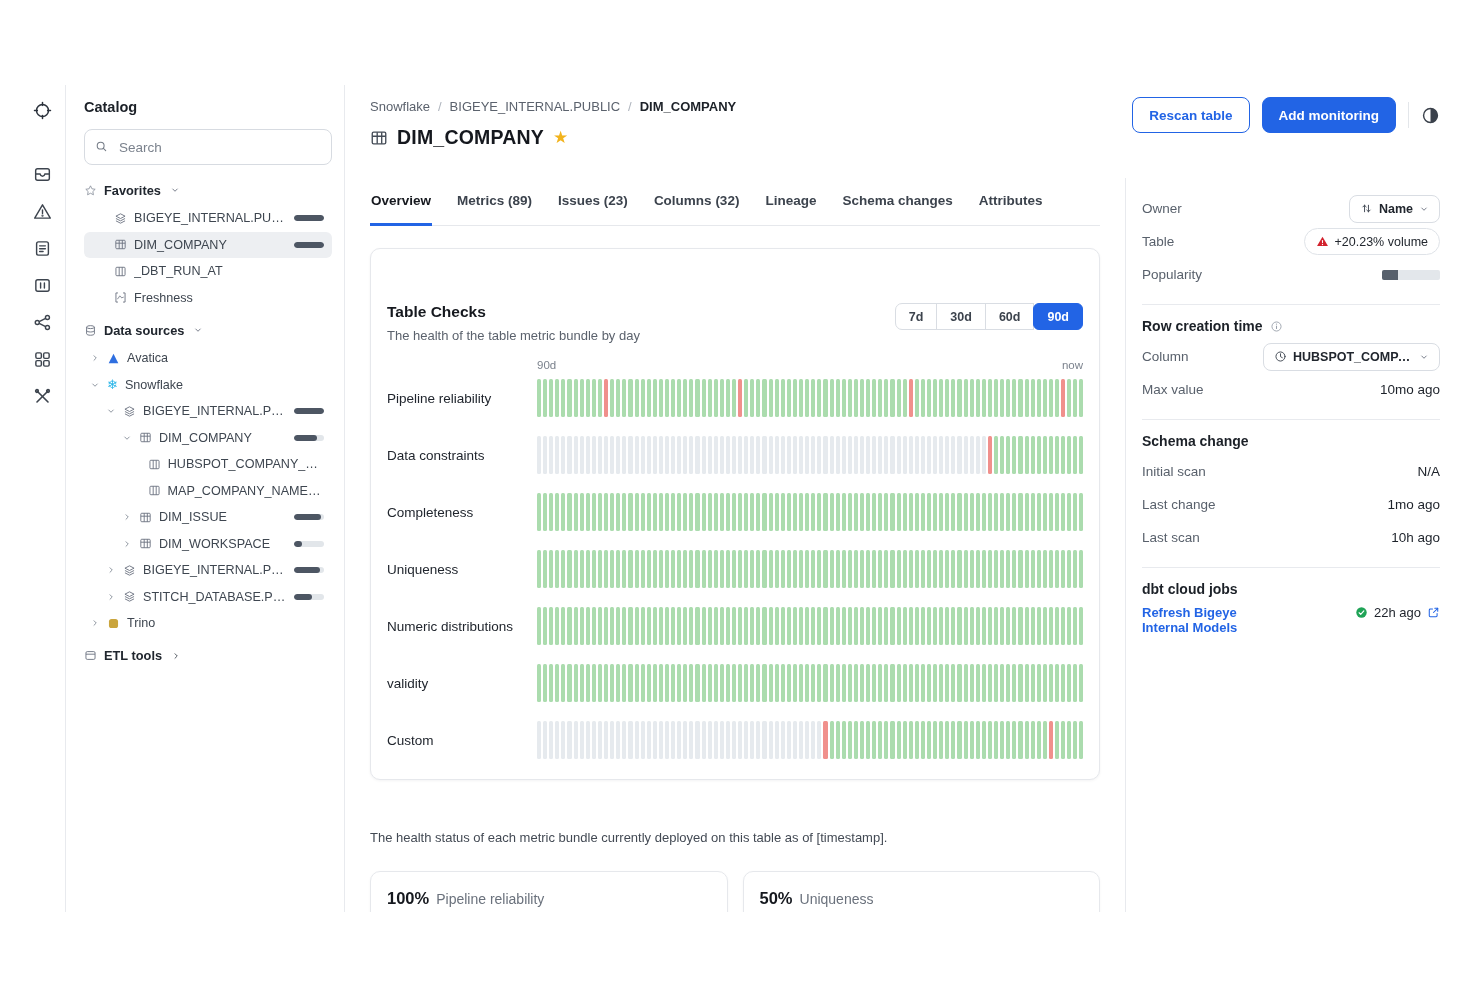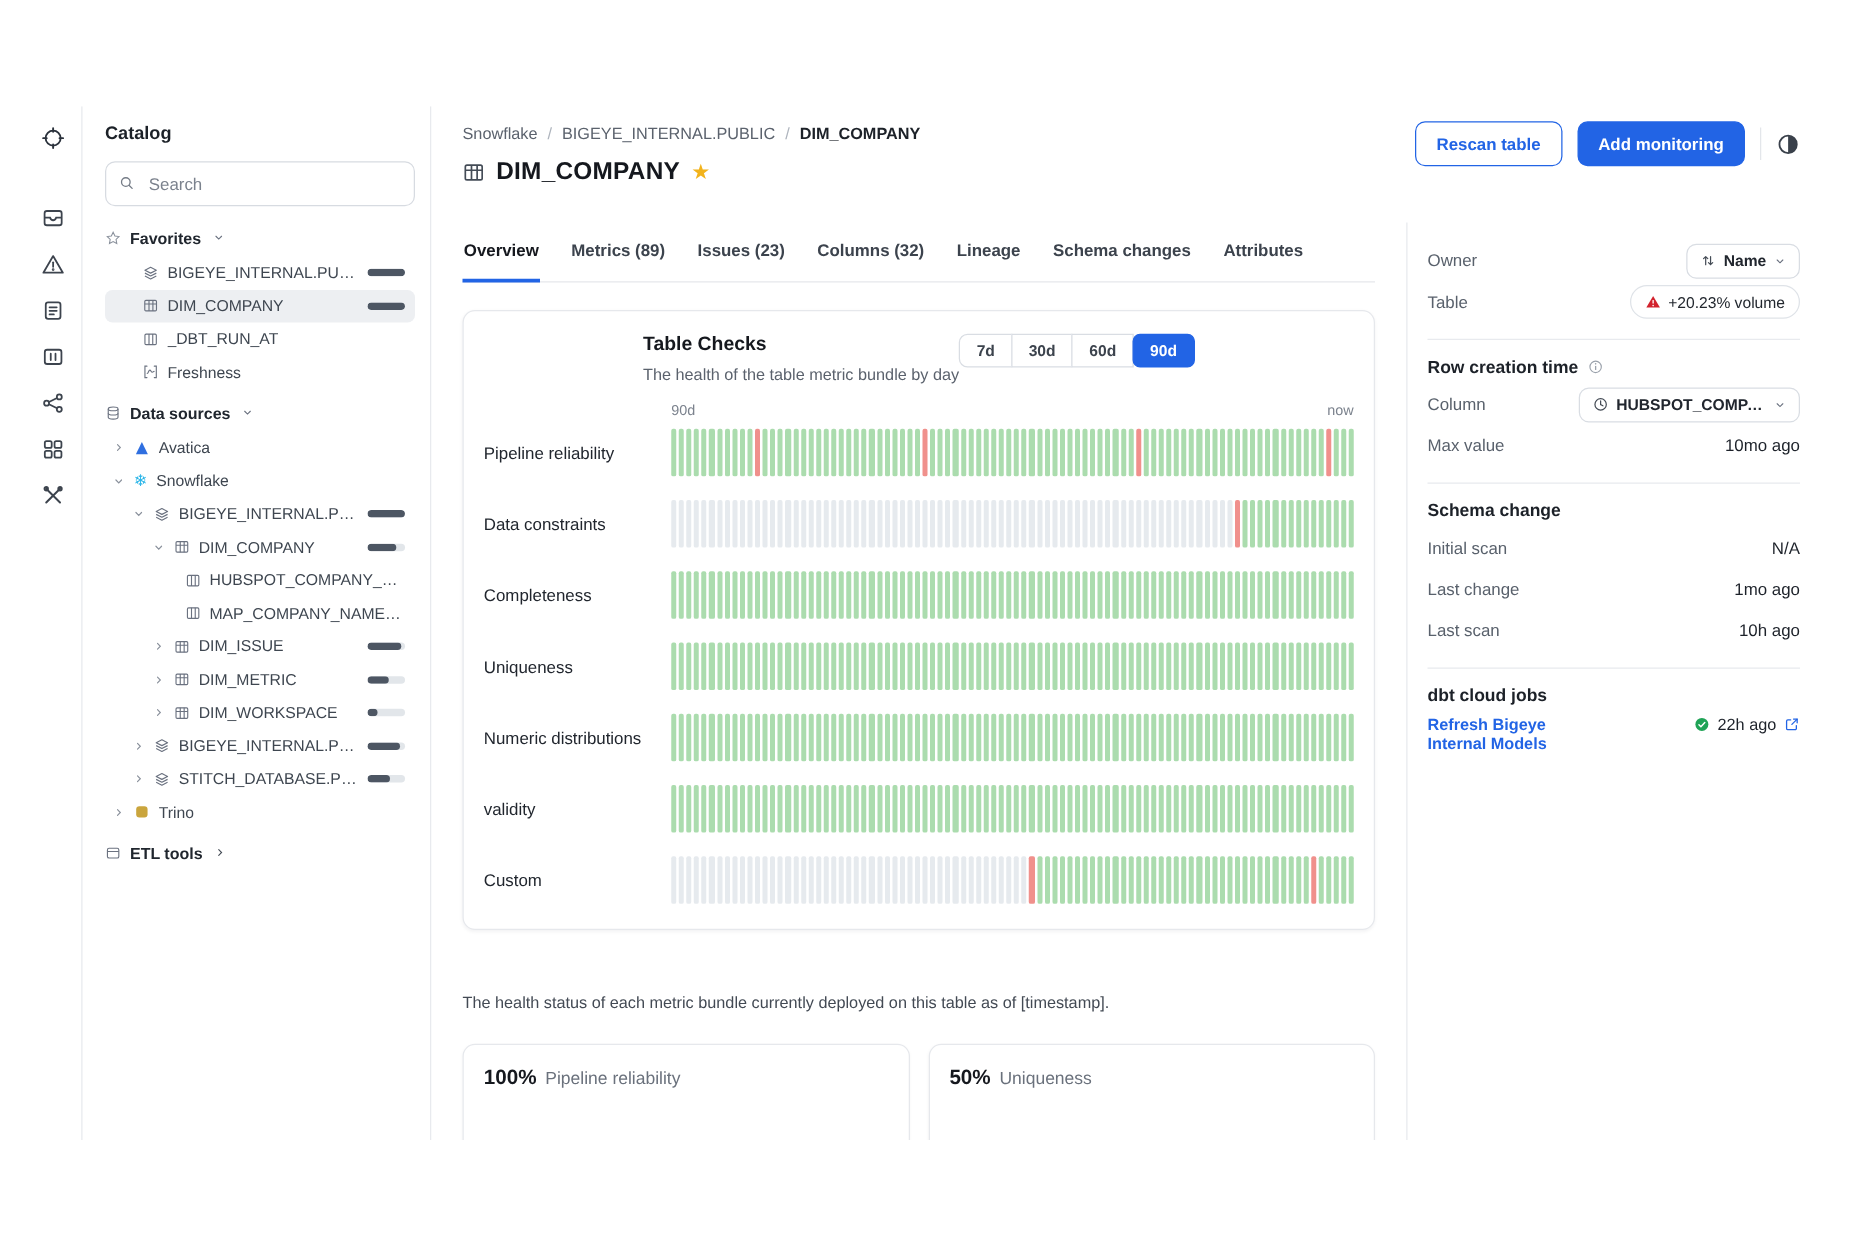--- a/index.html
+++ b/index.html
@@ -53,21 +53,21 @@
   .half-toggle svg { width:19px; height:19px; }
 
   .content-body { flex:1; display:flex; min-height:0; }
   .main { flex:1; padding:0 25px; min-width:0; overflow:hidden; }
 
   .tabs { display:flex; gap:24px; border-bottom:1px solid #e6e8ec; height:48px; }
   .tab { display:flex; align-items:center; font-size:13.5px; font-weight:600; color:#3c434d; cursor:pointer; border-bottom:3px solid transparent; margin-bottom:-1px; padding:0 1px; }
   .tab.active { color:#15181e; border-bottom-color:#2264e5; }
 
   .card { margin-top:22px; border:1px solid #e6e8ec; border-radius:10px; padding:18px 16px 20px; box-shadow:0 1px 3px rgba(20,26,34,.05); background:#fff; }
-  .card-head { display:flex; justify-content:center; align-items:flex-start; }
+  .card-head { display:flex; justify-content:space-between; align-items:flex-start;margin-top:36px; }
   .card-title { font-size:15.5px; font-weight:700; color:#15181e; }
   .card-sub { font-size:13px; color:#5b626d; margin-top:7px; }
   .seg { display:flex; }
   .seg-btn { height:27px; padding:0 13px; border:1px solid #d9dde3; background:#fff; color:#3c434d; font-size:12.5px; font-weight:600; font-family:inherit; margin-left:-1px; cursor:pointer; }
   .seg-btn:first-child { border-radius:7px 0 0 7px; margin-left:0; }
   .seg-btn:last-child { border-radius:0 7px 7px 0; }
   .seg-btn.active { background:#2264e5; border-color:#2264e5; color:#fff; border-radius:6px; position:relative; z-index:1; }
   .axis { margin-left:150px; display:flex; justify-content:space-between; font-size:11.5px; color:#7b828d; margin-top:16px; margin-bottom:8px; }
   .check-row { display:flex; align-items:center; margin-bottom:19px; }
   .check-row:last-child { margin-bottom:0; }
@@ -348,37 +348,20 @@
             <svg viewBox="0 0 20 20">
               <path d="M8 5.5L12.5 10 8 14.5" stroke="#8a919c" stroke-width="1.9" fill="none" stroke-linecap="round"></path>
             </svg>
           </span>
           <span class="ic">
             <svg viewBox="0 0 20 20" fill="none" stroke="#6b7280" stroke-width="1.4">
               <rect x="2.8" y="3.5" width="14.4" height="13" rx="1.4"></rect>
               <path d="M2.8 8h14.4M8 3.5v13M12.8 3.5v13"></path>
             </svg>
           </span>
-          <span class="nav-label">DIM_METRIC</span>
-          <span class="pop">
-            <i style="width: 55%;"></i>
-          </span>
-        </div>
-        <div class="nav-row" style="padding-left: 38px;">
-          <span class="ic chev">
-            <svg viewBox="0 0 20 20">
-              <path d="M8 5.5L12.5 10 8 14.5" stroke="#8a919c" stroke-width="1.9" fill="none" stroke-linecap="round"></path>
-            </svg>
-          </span>
-          <span class="ic">
-            <svg viewBox="0 0 20 20" fill="none" stroke="#6b7280" stroke-width="1.4">
-              <rect x="2.8" y="3.5" width="14.4" height="13" rx="1.4"></rect>
-              <path d="M2.8 8h14.4M8 3.5v13M12.8 3.5v13"></path>
-            </svg>
-          </span>
           <span class="nav-label">DIM_WORKSPACE</span>
           <span class="pop">
             <i style="width: 25%;"></i>
           </span>
         </div>
         <div class="nav-row" style="padding-left: 22px;">
           <span class="ic chev">
             <svg viewBox="0 0 20 20">
               <path d="M8 5.5L12.5 10 8 14.5" stroke="#8a919c" stroke-width="1.9" fill="none" stroke-linecap="round"></path>
             </svg>
@@ -1209,20 +1192,26 @@
             <span class="ic">
                 <svg viewBox="0 0 20 20">
                   <path d="M10 2.8L18.4 17H1.6z" fill="#d2222d"></path>
                   <rect x="9.2" y="7.6" width="1.6" height="4.6" rx=".8" fill="#fff"></rect>
                   <circle cx="10" cy="14.6" r="1" fill="#fff"></circle>
                 </svg>
               </span>
             <span>+20.23% volume</span>
           </span>
         </div>
+        <div class="d-row">
+          <span class="d-label">Popularity</span>
+          <span class="ptrack">
+              <i id="pop-fill" style="width: 27%;"></i>
+            </span>
+        </div>
         <div class="d-divider"></div>
         <div class="d-title">
           <span>Row creation time</span>
           <span class="ic">
               <svg viewBox="0 0 20 20">
                 <circle cx="10" cy="10" r="7" fill="none" stroke="#9aa1ab" stroke-width="1.4"></circle>
                 <rect x="9.2" y="8.8" width="1.6" height="5" fill="#9aa1ab"></rect>
                 <circle cx="10" cy="6.3" r="1" fill="#9aa1ab"></circle>
               </svg>
             </span>

